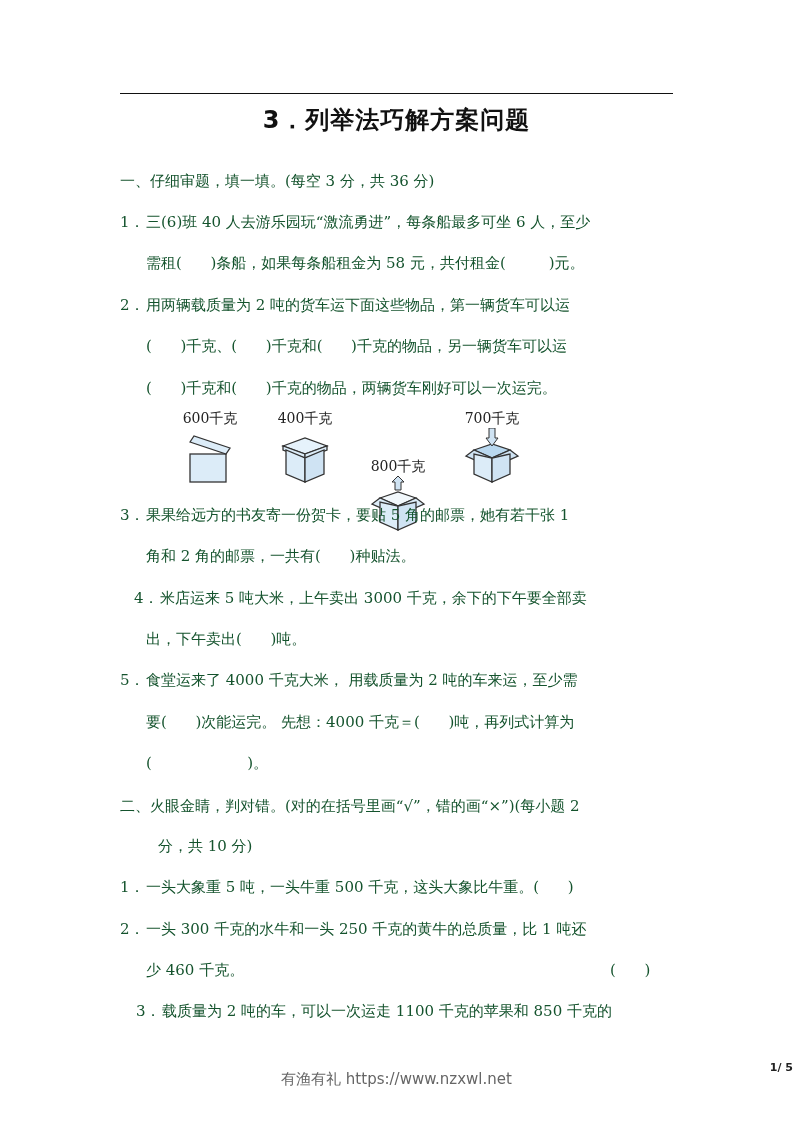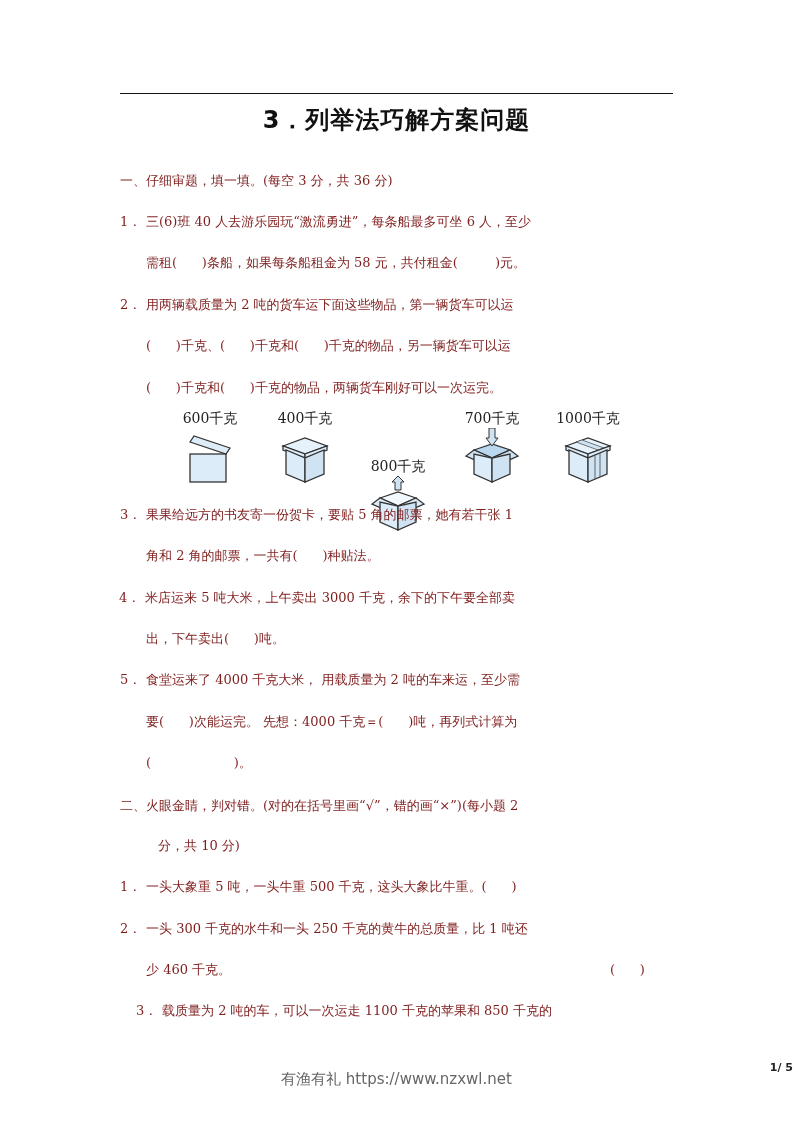--- a/index.html
+++ b/index.html
@@ -30,24 +30,24 @@
       top: 104px;
       text-align: center;
       font-family: "DejaVu Sans", "Liberation Sans", sans-serif;
       font-weight: bold;
       font-size: 24px;
       letter-spacing: 1px;
       color: #111;
     }
     .line {
       position: absolute;
-      font-size: 13px;
+      font-size: 15px;
       white-space: pre;
       line-height: 22px;
-      color: #7f1d1d;
+      color: #14532d;
     }
     .num { display: inline-block; width: 26px; }
     .boxes {
       position: absolute;
       left: 170px;
       top: 410px;
       width: 460px;
       height: 80px;
     }
     .box-item {
@@ -134,39 +134,26 @@
     <div class="box-label">700千克</div>
     <svg width="60" height="56" viewBox="0 0 60 56">
       <polygon points="12,22 30,30 48,22 30,16" fill="#b9d8ef" stroke="#333" stroke-width="1.2"></polygon>
       <polygon points="12,22 4,28 22,36 30,30" fill="#cfe3f3" stroke="#333" stroke-width="1.3"></polygon>
       <polygon points="48,22 56,28 38,36 30,30" fill="#cfe3f3" stroke="#333" stroke-width="1.3"></polygon>
       <polygon points="12,26 12,46 30,54 30,30" fill="#dcecf8" stroke="#333" stroke-width="1.3"></polygon>
       <polygon points="48,26 48,46 30,54 30,30" fill="#cfe3f3" stroke="#333" stroke-width="1.3"></polygon>
       <polygon points="27,0 33,0 33,10 36,10 30,18 24,10 27,10" fill="#cfe3f3" stroke="#333" stroke-width="1"></polygon>
     </svg>
   </div>
-  <div class="box-item" style="left:378px;">
-    <div class="box-label">1000千克</div>
-    <svg width="60" height="56" viewBox="0 0 60 56">
-      <polygon points="8,18 30,10 52,18 30,26" fill="#e6f2fb" stroke="#333" stroke-width="1.3"></polygon>
-      <polygon points="18,14 24,12 46,20 40,22" fill="#cfe3f3" stroke="#555" stroke-width="0.8"></polygon>
-      <polygon points="8,18 8,22 30,30 30,26" fill="#dcecf8" stroke="#333" stroke-width="1.3"></polygon>
-      <polygon points="52,18 52,22 30,30 30,26" fill="#dcecf8" stroke="#333" stroke-width="1.3"></polygon>
-      <polygon points="11,22 11,46 30,54 30,30" fill="#dcecf8" stroke="#333" stroke-width="1.3"></polygon>
-      <polygon points="49,22 49,46 30,54 30,30" fill="#cfe3f3" stroke="#333" stroke-width="1.3"></polygon>
-      <line x1="37" y1="27" x2="37" y2="51" stroke="#555" stroke-width="0.9"></line>
-      <line x1="42" y1="25" x2="42" y2="49" stroke="#555" stroke-width="0.9"></line>
-    </svg>
-  </div>
 </div>
 
 <div class="line" style="left:120px; top:504px;"><span class="num">3．</span><span>果果给远方的书友寄一份贺卡，要贴 5 角的邮票，她有若干张 1</span></div>
 <div class="line" style="left:146px; top:545px;">角和 2 角的邮票，一共有(      )种贴法。</div>
 
-<div class="line" style="left:119px; top:587px;"><span class="num">4．</span><span>米店运来 5 吨大米，上午卖出 3000 千克，余下的下午要全部卖</span></div>
+<div class="line" style="left:134px; top:587px;"><span class="num">4．</span><span>米店运来 5 吨大米，上午卖出 3000 千克，余下的下午要全部卖</span></div>
 <div class="line" style="left:146px; top:628px;">出，下午卖出(      )吨。</div>
 
 <div class="line" style="left:120px; top:669px;"><span class="num">5．</span><span>食堂运来了 4000 千克大米， 用载质量为 2 吨的车来运，至少需</span></div>
 <div class="line" style="left:146px; top:711px;">要(      )次能运完。 先想：4000 千克＝(      )吨，再列式计算为</div>
 <div class="line" style="left:146px; top:752px;">(                    )。</div>
 
 <div class="line" style="left:120px; top:795px;">二、火眼金睛，判对错。(对的在括号里画“√”，错的画“×”)(每小题 2</div>
 <div class="line" style="left:158px; top:835px;">分，共 10 分)</div>
 
 <div class="line" style="left:120px; top:876px;"><span class="num">1．</span><span>一头大象重 5 吨，一头牛重 500 千克，这头大象比牛重。(      )</span></div>

